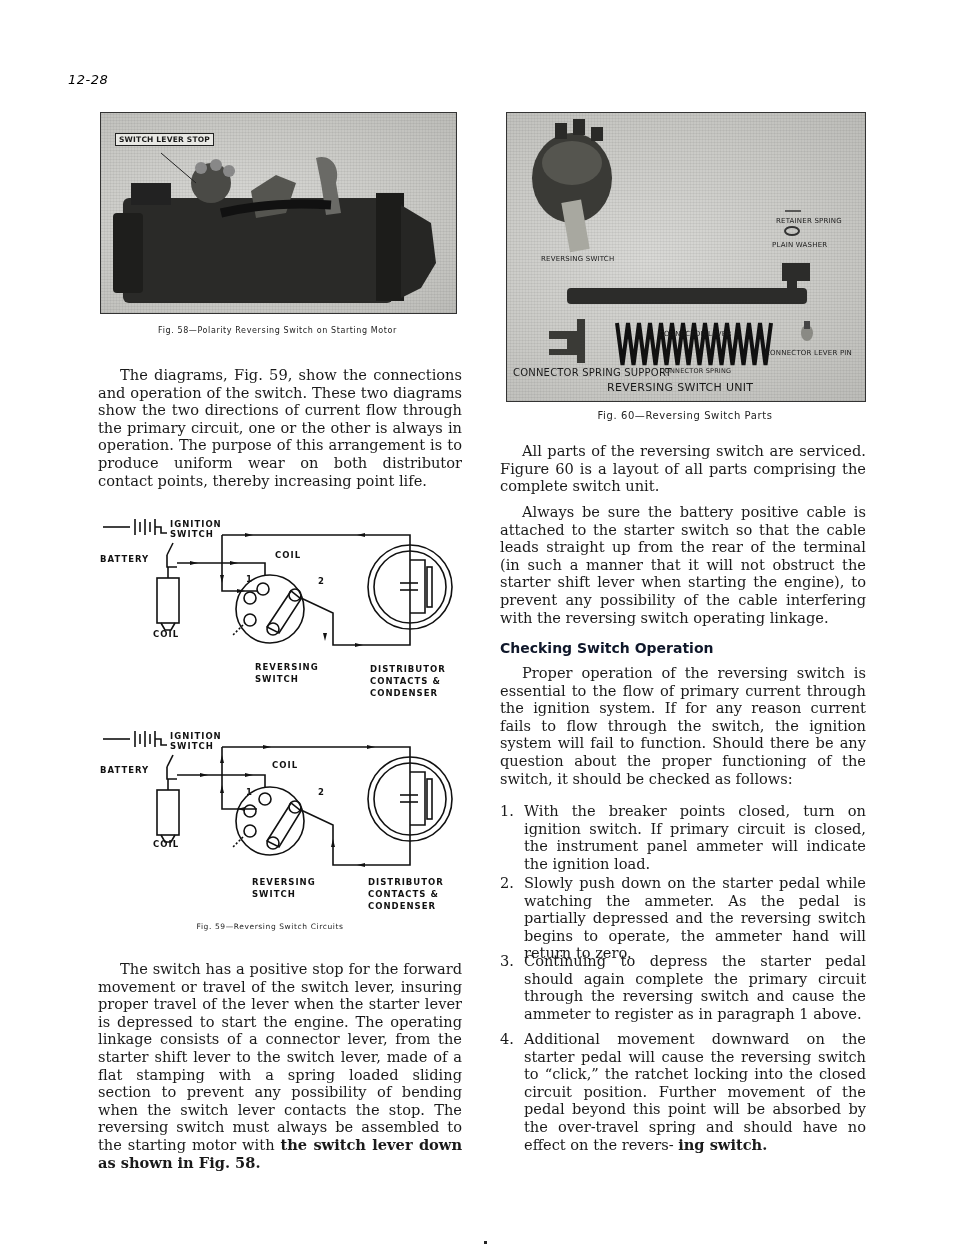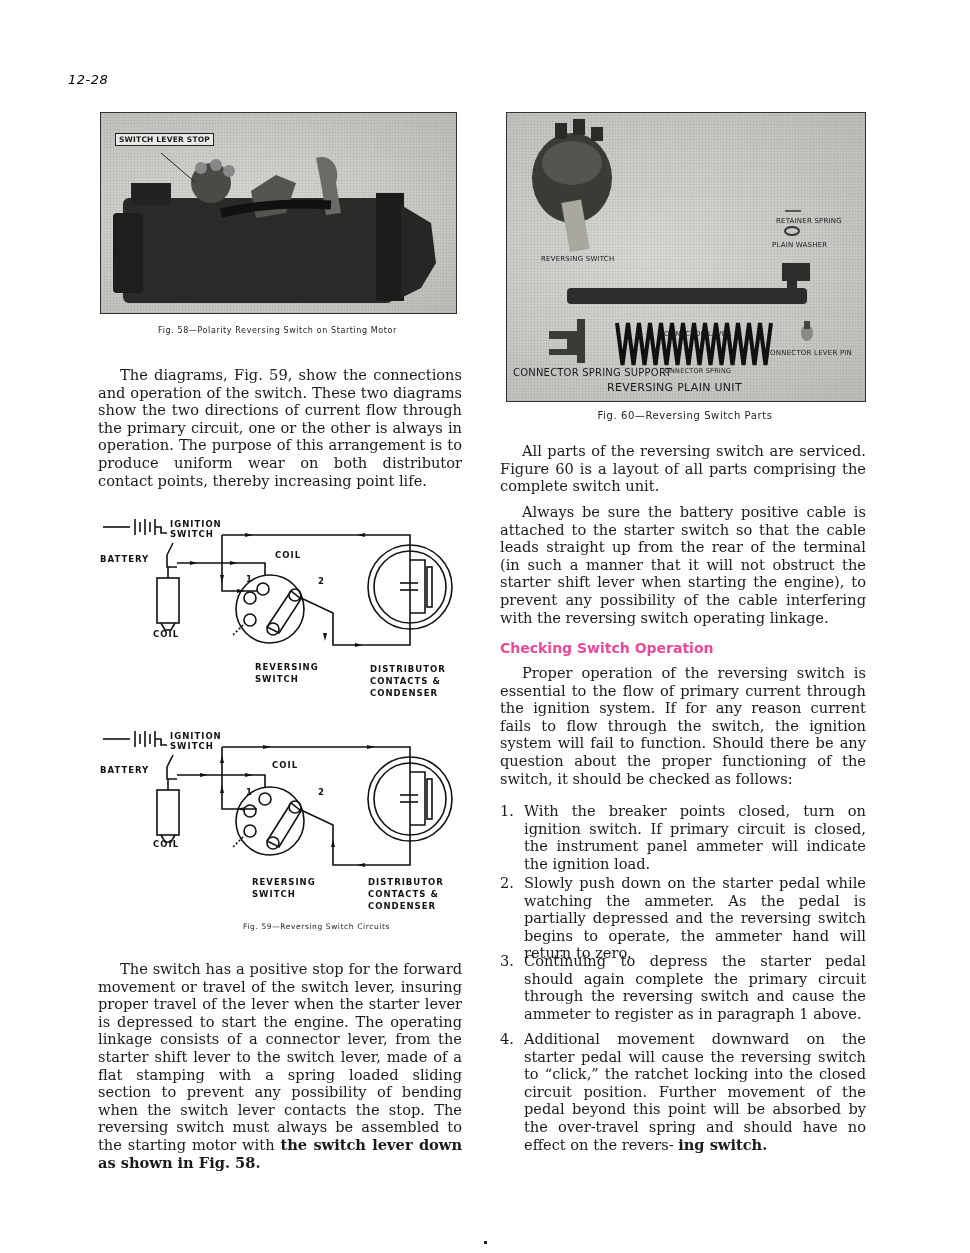--- a/index.html
+++ b/index.html
@@ -23,21 +23,21 @@
     position: absolute; font-family: "DejaVu Sans", "Liberation Sans", sans-serif; font-weight: normal;
     font-size: 8.5px; letter-spacing: 0.6px; color: #222; text-align: center;
   }
   .para {
     position: absolute; font-size: 14.6px; line-height: 17.6px; text-align: justify; margin: 0;
     hyphens: none;
   }
   .para .indent { display: inline-block; width: 22px; }
   .heading {
     position: absolute; font-family: "DejaVu Sans", "Liberation Sans", sans-serif; font-weight: bold;
-    font-size: 14px; color: #ec4899;
+    font-size: 14px; color: #0f172a;
   }
   .list-item { position: absolute; font-size: 14.6px; line-height: 17.6px; text-align: justify; }
   .list-item .num { position: absolute; left: 0; top: 0; width: 22px; }
   .list-item .txt { margin-left: 24px; display: block; }
   .photo-label {
     position: absolute; font-family: "DejaVu Sans", "Liberation Sans", sans-serif;
     font-size: 7px; color: #1a1a1a; letter-spacing: 0.2px; white-space: nowrap;
   }
   .diag-label {
     position: absolute; font-family: "DejaVu Sans", "Liberation Sans", sans-serif; font-weight: bold;
@@ -89,21 +89,21 @@
     <ellipse cx="300" cy="220" rx="6" ry="8" fill="#8a8a84"></ellipse>
     <rect x="297" y="208" width="6" height="8" fill="#444"></rect>
   </svg>
   <div class="photo-label" style="left:34px; top:142px;">REVERSING SWITCH</div>
   <div class="photo-label" style="left:258px; top:104px;padding-left:11px;">RETAINER SPRING</div>
   <div class="photo-label" style="left:265px; top:128px;">PLAIN WASHER</div>
   <div class="photo-label" style="left:152px; top:196px;margin-top:21px;">CONNECTOR LEVER</div>
   <div class="photo-label" style="left:258px; top:236px;">CONNECTOR LEVER PIN</div>
   <div class="photo-label" style="left:6px; top:254px; font-size:10px;">CONNECTOR SPRING SUPPORT</div>
   <div class="photo-label" style="left:153px; top:254px; font-size:6.5px;">CONNECTOR SPRING</div>
-  <div class="photo-label" style="left:100px; top:268px; font-size:11px; letter-spacing:0.3px;">REVERSING PLAIN UNIT</div>
+  <div class="photo-label" style="left:100px; top:268px; font-size:11px; letter-spacing:0.3px;">REVERSING SWITCH UNIT</div>
 </div>
 <div class="caption" style="left:506px; top:410px; width:358px; font-size:10px;">Fig. 60—Reversing Switch Parts</div>
 
 <p class="para" style="left:98px; top:366px; width:364px;"><span class="indent"></span><span>The diagrams, Fig. 59, show the connections and operation of the switch. These two diagrams show the two directions of current flow through the primary circuit, one or the other is always in operation. The purpose of this arrangement is to produce uniform wear on both distributor contact points, thereby increasing point life.</span></p>
 
 <div style="position:absolute; left:0; top:0;">
   <svg class="diagram" style="left:95px; top:515px;" width="370" height="160">
     <g fill="none" stroke="#111" stroke-width="1.6">
       <line x1="8" y1="12" x2="35" y2="12"></line>
       <line x1="40" y1="4" x2="40" y2="20"></line>
@@ -205,21 +205,21 @@
   </svg>
   <div class="diag-label" style="left:170px; top:731px; width:50px; white-space:normal; font-size:8.5px; line-height:10px;">IGNITION SWITCH</div>
   <div class="diag-label" style="left:100px; top:764px; font-size:8.5px;">BATTERY</div>
   <div class="diag-label" style="left:272px; top:759px; font-size:8.5px;">COIL</div>
   <div class="diag-label" style="left:153px; top:838px; font-size:8.5px;">COIL</div>
   <div class="diag-label" style="left:246px; top:786px; font-size:8.5px;">1</div>
   <div class="diag-label" style="left:318px; top:786px; font-size:8.5px;">2</div>
   <div class="diag-label" style="left:252px; top:876px; width:70px; white-space:normal; font-size:8.5px;">REVERSING SWITCH</div>
   <div class="diag-label" style="left:368px; top:876px; width:80px; white-space:normal; font-size:8.5px;">DISTRIBUTOR CONTACTS &amp; CONDENSER</div>
 </div>
-<div class="caption" style="left:150px; top:922px; width:240px; font-size:7.5px;text-align:right;">Fig. 59—Reversing Switch Circuits</div>
+<div class="caption" style="left:150px; top:922px; width:240px; font-size:7.5px;">Fig. 59—Reversing Switch Circuits</div>
 
 <p class="para" style="left:98px; top:960px; width:364px;"><span class="indent"></span><span>The switch has a positive stop for the forward movement or travel of the switch lever, insuring proper travel of the lever when the starter lever is depressed to start the engine. The operating linkage consists of a connector lever, from the starter shift lever to the switch lever, made of a flat stamping with a spring loaded sliding section to prevent any possibility of bending when the switch lever contacts the stop. The reversing switch must always be assembled to the starting motor with</span> <span class="bold-tail">the switch lever down as shown in Fig. 58.</span></p>
 
 <p class="para" style="left:500px; top:442px; width:366px;"><span class="indent"></span><span>All parts of the reversing switch are serviced. Figure 60 is a layout of all parts comprising the complete switch unit.</span></p>
 <p class="para" style="left:500px; top:503px; width:366px;"><span class="indent"></span><span>Always be sure the battery positive cable is attached to the starter switch so that the cable leads straight up from the rear of the terminal (in such a manner that it will not obstruct the starter shift lever when starting the engine), to prevent any possibility of the cable interfering with the reversing switch operating linkage.</span></p>
 
 <div class="heading" style="left:500px; top:640px;">Checking Switch Operation</div>
 
 <p class="para" style="left:500px; top:664px; width:366px;"><span class="indent"></span><span>Proper operation of the reversing switch is essential to the flow of primary current through the ignition system. If for any reason current fails to flow through the switch, the ignition system will fail to function. Should there be any question about the proper functioning of the switch, it should be checked as follows:</span></p>
 

